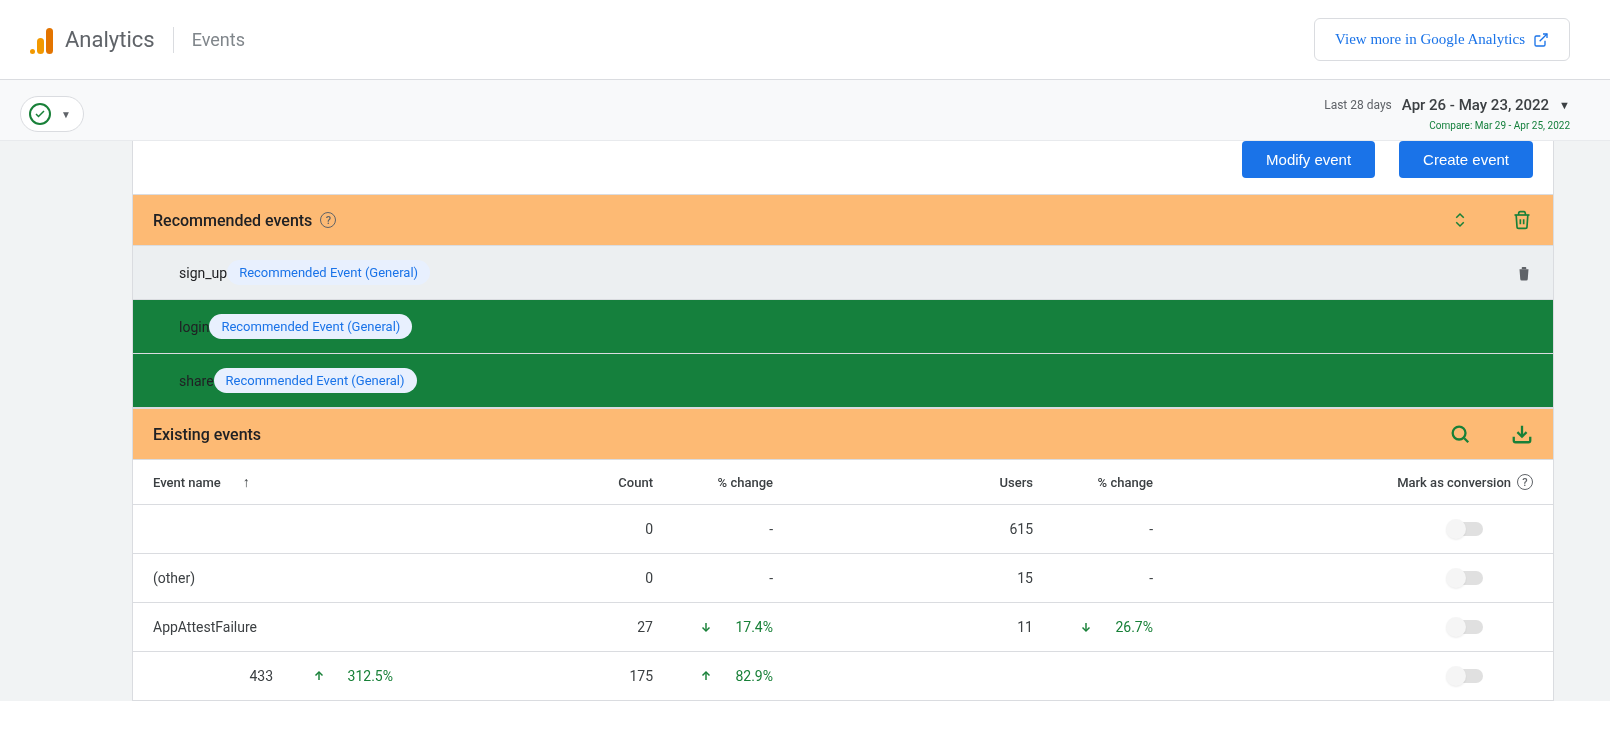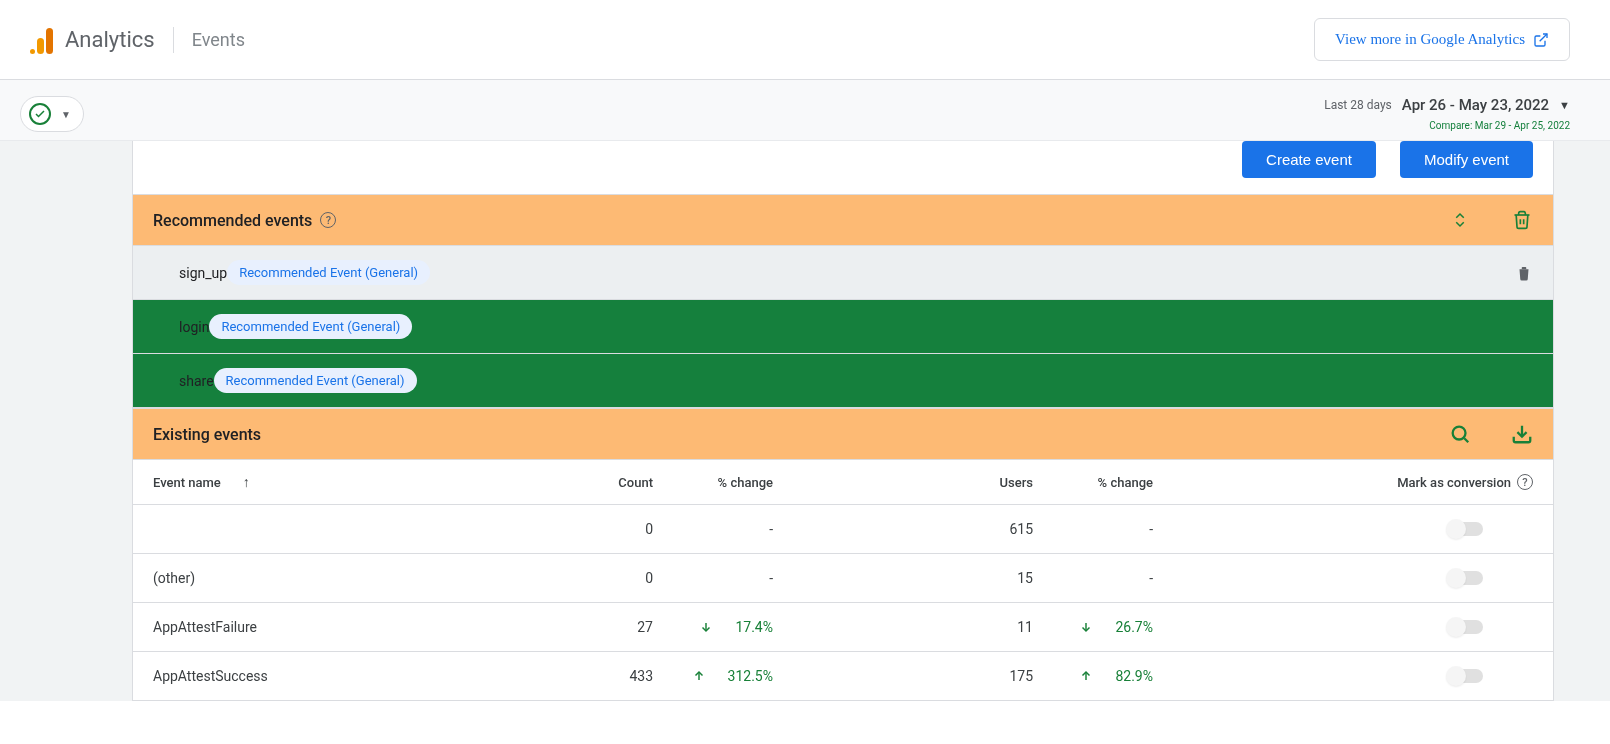--- a/index.html
+++ b/index.html
@@ -111,22 +111,22 @@
       <span class="date-caret">▼</span>
     </div>
     <div class="date-line2">Compare: Mar 29 - Apr 25, 2022</div>
   </div>
 </div>
 
 <div class="content">
   <div class="scroll-wrap">
 
     <div class="actions-card">
+      <button class="primary-btn">Modify event</button>
       <button class="primary-btn">Create event</button>
-      <button class="primary-btn">Modify event</button>
     </div>
 
     <div class="section-header">
       <span class="section-title">
         <span>Recommended events</span>
         <span class="help-icon">?</span>
       </span>
       <div class="section-actions">
         <span class="icon-btn">
           <svg viewBox="0 0 24 24" width="18" height="18" fill="none" stroke="#188038" stroke-width="2">
@@ -247,21 +247,20 @@
                 <polyline points="6 13 12 19 18 13"></polyline>
               </svg>
               <span>26.7%</span>
             </span>
           </div>
           <div class="mark-cell">
             <span class="toggle"></span>
           </div>
         </div>
         <div class="data-row">
-          <div class="col-name">AppAttestSuccess</div>
           <div class="col-count">433</div>
           <div class="col-change">
             <span class="change-cell">
               <svg class="arrow-ud" viewBox="0 0 24 24" fill="none" stroke="#188038" stroke-width="2.5">
                 <line x1="12" y1="19" x2="12" y2="5"></line>
                 <polyline points="6 11 12 5 18 11"></polyline>
               </svg>
               <span>312.5%</span>
             </span>
           </div>

